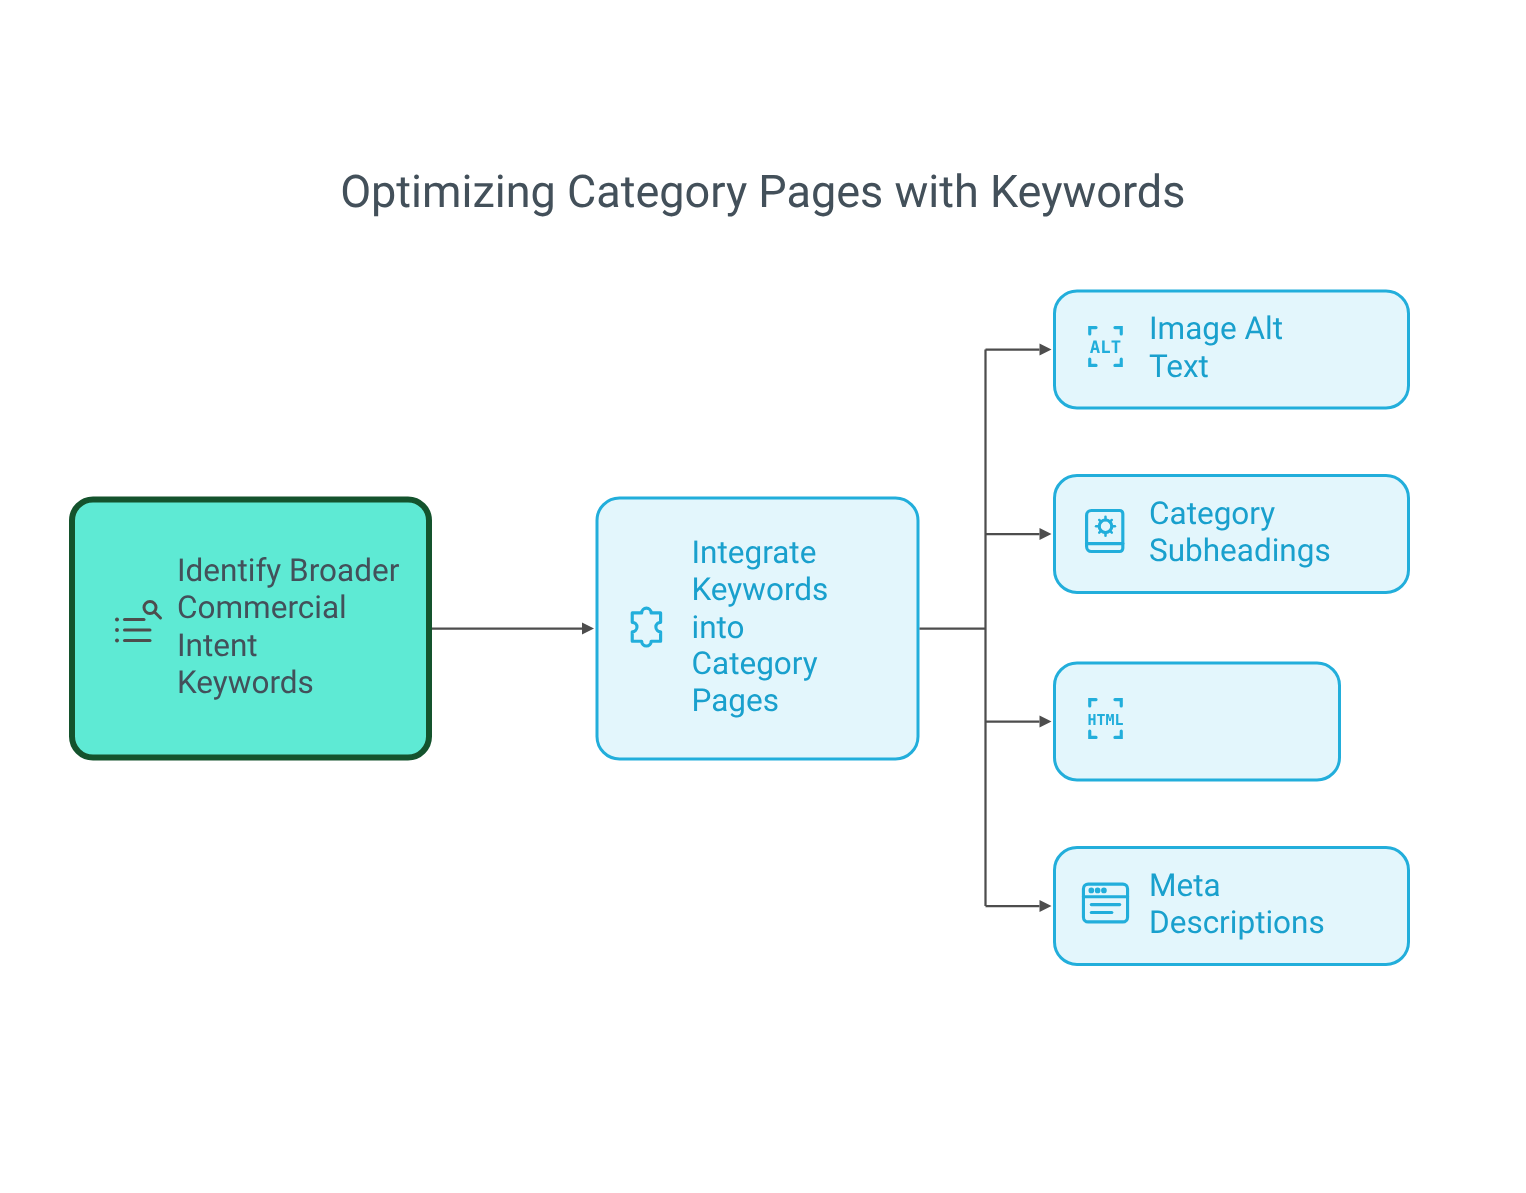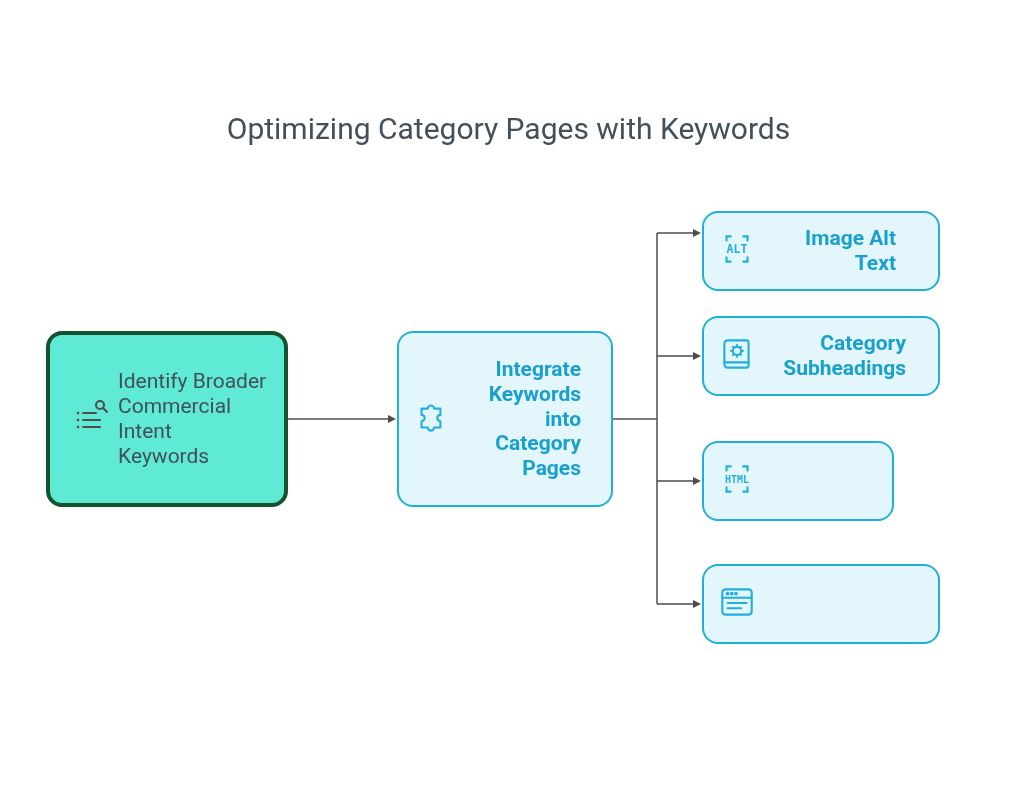--- a/index.html
+++ b/index.html
@@ -36,21 +36,21 @@
   .node-gray {
     background: #5eead4;
     border: 4px solid #14532d;
     padding-left: 20px;
   }
   .node-gray .label { color: #43505a; }
   .node-blue {
     background: #e3f6fc;
     border: 2px solid #22aedb;
   }
-  .node-blue .label { color: #19a0cd; font-weight: 700; text-align: right; }
+  .node-blue .label { color: #19a0cd; font-weight: 400; }
   svg.arrow { position: absolute; overflow: visible; }
   svg.arrow line, svg.arrow path { stroke: #4d4d4d; stroke-width: 1.5; fill: none; }
   .arrowhead { fill: #4d4d4d; }
 </style>
 </head>
 <body>
 
 <div class="title">Optimizing Category Pages with Keywords</div>
 
 <div class="node node-gray" style="left:46px; top:331px; width:242px; height:176px;">
@@ -75,21 +75,21 @@
   <span class="icon">
     <svg width="42" height="42" viewBox="0 0 40 40">
       <g stroke="#22aedb" stroke-width="2" fill="none" stroke-linejoin="round" stroke-linecap="round">
         <path d="M10 12 h6 a3 3 0 1 1 6 0 h6 v6 a3 3 0 1 0 0 6 v6 h-6 a3 3 0 1 1 -6 0 h-6 v-6 a3 3 0 1 0 0 -6 z"></path>
       </g>
     </svg>
   </span>
   <span class="label" style="max-width:120px;">Integrate Keywords into Category Pages</span>
 </div>
 
-<div class="node node-blue" style="left:702px; top:211px; width:238px; height:80px;">
+<div class="node node-blue" style="left:702px; top:193px; width:238px; height:80px;">
   <span class="icon">
     <svg width="42" height="42" viewBox="0 0 40 40">
       <g stroke="#22aedb" stroke-width="2" fill="none" stroke-linecap="round">
         <path d="M14 8 h-4 v4"></path>
           <path d="M26 8 h4 v4"></path>
         <path d="M14 32 h-4 v-4"></path>
           <path d="M26 32 h4 v-4"></path>
         <text x="20" y="24" text-anchor="middle" font-family="monospace" font-size="11" fill="#22aedb" stroke="none" font-weight="bold">ALT</text>
       </g>
     </svg>
@@ -141,20 +141,21 @@
         <rect x="6" y="8" width="28" height="24" rx="3"></rect>
         <line x1="6" y1="16" x2="34" y2="16"></line>
         <circle cx="11" cy="12" r="0.8" fill="#22aedb"></circle>
         <circle cx="15" cy="12" r="0.8" fill="#22aedb"></circle>
         <circle cx="19" cy="12" r="0.8" fill="#22aedb"></circle>
         <line x1="11" y1="21" x2="29" y2="21"></line>
         <line x1="11" y1="26" x2="24" y2="26"></line>
       </g>
     </svg>
   </span>
+  <span class="label" style="max-width:140px;">Meta Descriptions</span>
 </div>
 
 <svg class="arrow" style="left:288px; top:414px; width:109px; height:12px;">
   <line x1="0" y1="5" x2="100" y2="5"></line>
   <polygon class="arrowhead" points="100,1 108,5 100,9"></polygon>
 </svg>
 
 <svg class="arrow" style="left:613px; top:220px; width:92px; height:400px;">
 
   <line x1="0" y1="199" x2="44" y2="199"></line>

